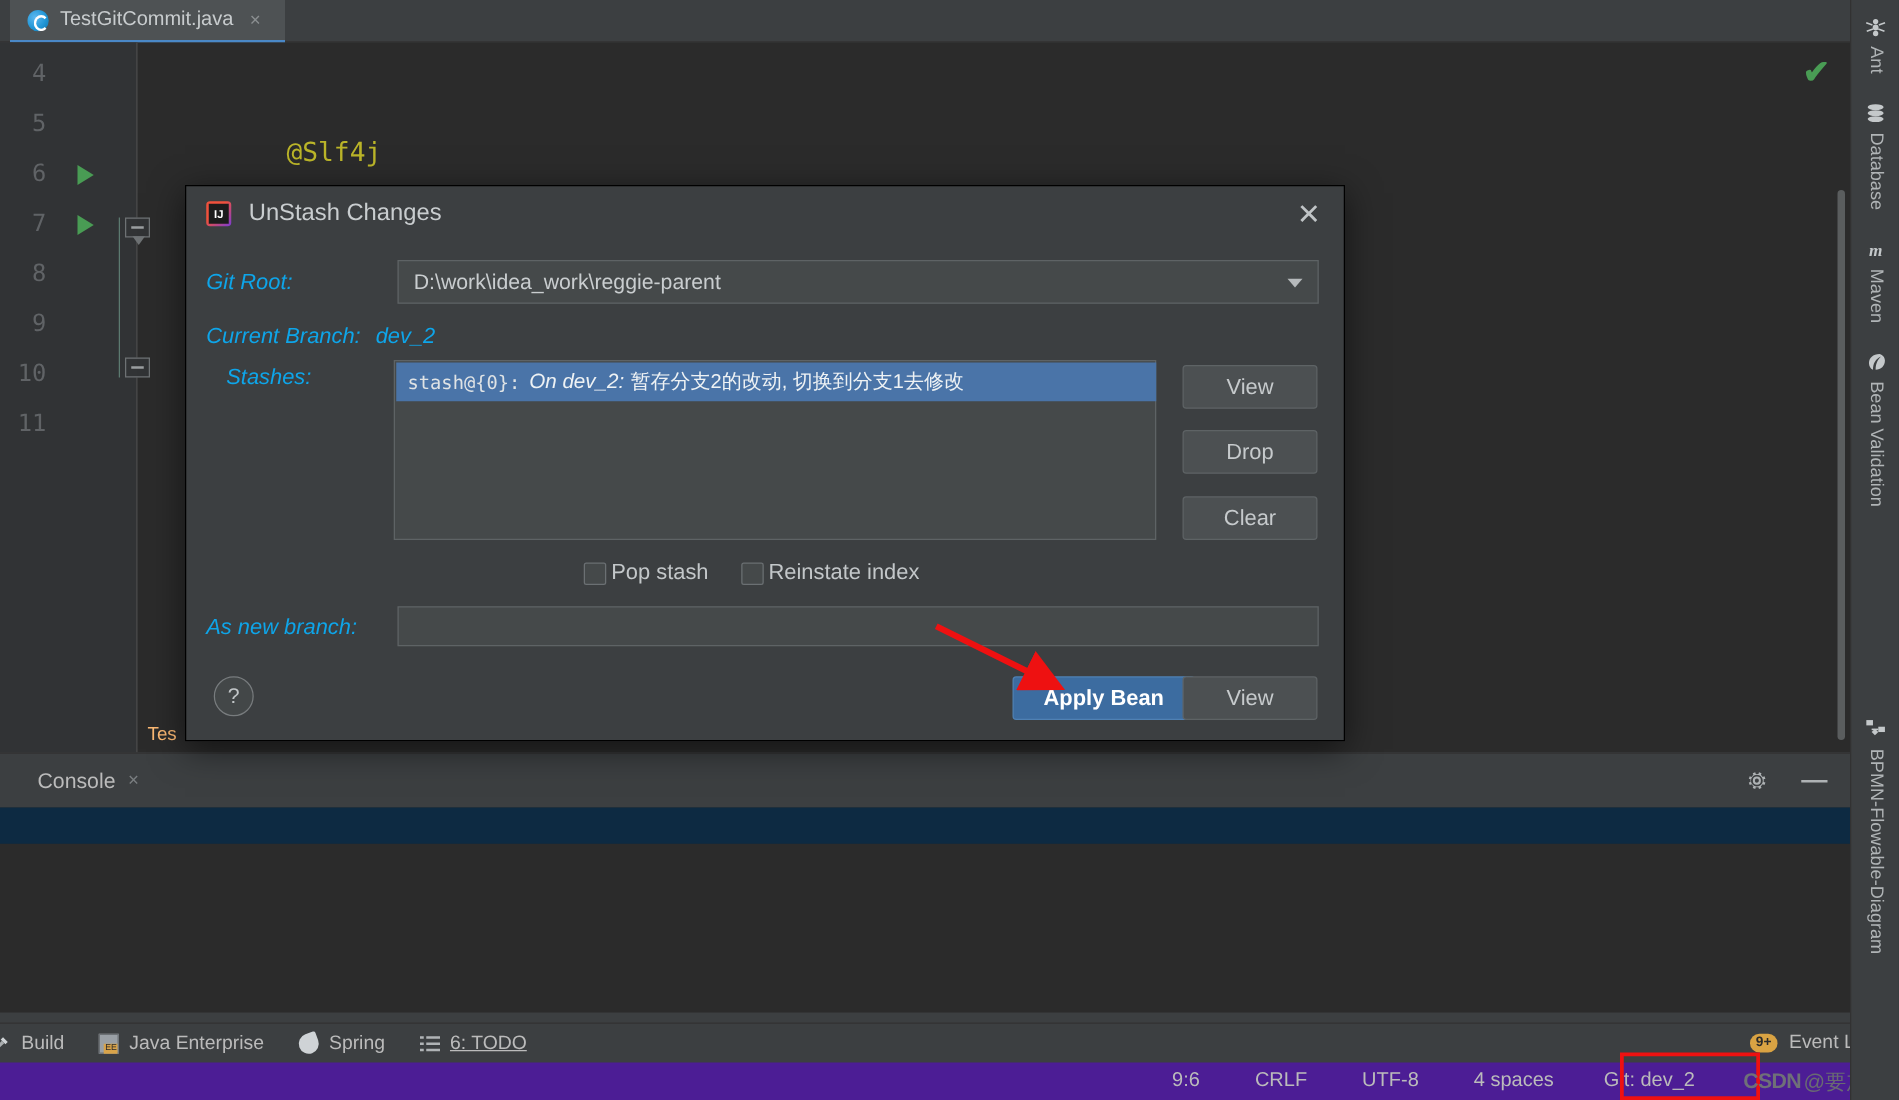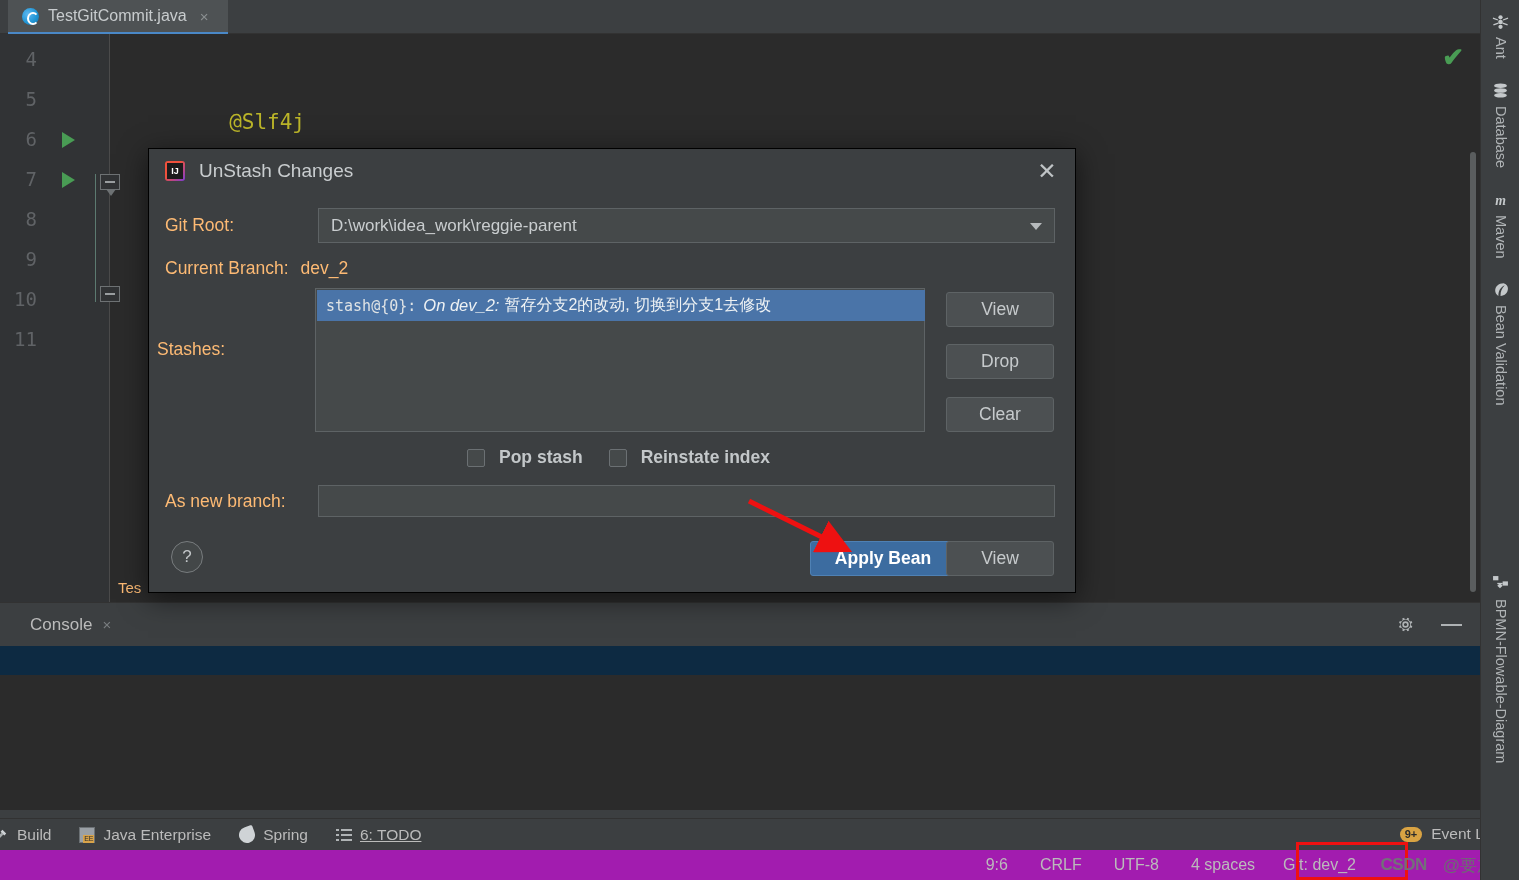--- a/index.html
+++ b/index.html
@@ -163,36 +163,36 @@
     display: flex; align-items: center; gap: 9px;
     color: #bbbbbb; font-size: 15.5px;
   }
   .badge {
     background: #d9a343; color: #2b2b2b; font-size: 11px; font-weight: bold;
     border-radius: 9px; padding: 1px 5px; line-height: 13px;
   }
 
   .statusbar {
     position: absolute; left: 0; top: 850px; width: 1480px; height: 30px;
-    background: #a21caf; display: flex; align-items: center;
-    justify-content: flex-end; gap: 0; padding-left: 28px;
+    background: #4c1d95; display: flex; align-items: center;
+    justify-content: flex-end; gap: 12px; padding-left: 28px;
   }
   .st-item { color: #bbbbbb; font-size: 16px; padding: 0 16px; }
   .st-git {
     color: #bbbbbb; font-size: 16px; padding: 0 12px;
     position: relative; margin-right: 112px;
   }
   .redbox {
     position: absolute; left: 1296px; top: 842px;
     width: 112px; height: 38px; border: 3px solid #ee1111;
     pointer-events: none;
   }
   .watermark {
     position: absolute; right: 8px; top: 850px; height: 30px;
-    display: flex; align-items: center; gap: 16px;
+    display: flex; align-items: center; gap: 2px;
     color: #6b6f71; font-size: 17px; opacity: .95;
   }
   .wm-csdn { font-weight: bold; letter-spacing: -.5px; color: #717577; }
 
   
   .rightbar {
     position: absolute; right: 0; top: 0; width: 39px; height: 880px;
     background: #3c3f41; border-left: 1px solid #323232;
   }
   .rb-group-top { position: absolute; top: 4px; left: 0; width: 39px; }
@@ -228,21 +228,21 @@
     font-size: 9px; font-weight: bold; font-family: "Liberation Sans", sans-serif;
     display: flex; align-items: center; justify-content: center;
   }
   .dlg-title-text { margin-left: 14px; color: #c9cdcf; font-size: 19px; }
   .dlg-close {
     position: absolute; right: 14px; top: 8px;
     width: 28px; height: 28px; color: #c0c4c6; font-size: 23px;
     display: flex; align-items: center; justify-content: center;
   }
   .dlg-row { position: absolute; display: flex; align-items: center; }
-  .dlg-label { color: #fdba74; font-size: 17.5px; }
+  .dlg-label { color: #0ea5e9; font-size: 17.5px; font-style: italic; }
 
   .combo {
     position: absolute; left: 169px; top: 59px; width: 737px; height: 35px;
     background: #45494a; border: 1px solid #5e6365;
     display: flex; align-items: center;
   }
   .combo-text { color: #c9cdcf; font-size: 17px; padding-left: 12px; }
   .combo-arrow {
     position: absolute; right: 12px; top: 14px;
     width: 0; height: 0; border-left: 6px solid transparent;
@@ -265,21 +265,21 @@
   .st-cn { color: #eef2f4; font-size: 16px; }
 
   .sidebtn {
     position: absolute; left: 797px; width: 108px; height: 35px;
     background: #4c5052; border: 1px solid #5e6365; border-radius: 3px;
     color: #c6cacc; font-size: 17.5px;
     display: flex; align-items: center; justify-content: center;
   }
 
   .cbrow { position: absolute; left: 318px; top: 298px; display: flex; gap: 26px; }
-  .cb { display: flex; align-items: center; gap: 14px; font-weight: bold; }
+  .cb { display: flex; align-items: flex-end; gap: 4px; }
   .cb-box {
     width: 18px; height: 18px; background: #45494a;
     border: 1px solid #6b7073; border-radius: 2px;
   }
   .cb-label { color: #c3c7c9; font-size: 17.5px; }
 
   .newbranch-input {
     position: absolute; left: 169px; top: 336px; width: 737px; height: 32px;
     background: #45494a; border: 1px solid #5e6365;
   }
@@ -498,21 +498,21 @@
     <div class="combo">
       <span class="combo-text">D:\work\idea_work\reggie-parent</span>
       <span class="combo-arrow"></span>
     </div>
 
     <div class="dlg-row" style="left:16px; top:107px; height:24px;">
       <span class="dlg-label">Current Branch:</span>
       <span class="dlg-label" style="margin-left:12px;">dev_2</span>
     </div>
 
-    <div class="dlg-row" style="left:8px; top:140px; height:24px;margin-top:48px;">
+    <div class="dlg-row" style="left:32px; top:140px; height:24px;">
       <span class="dlg-label">Stashes:</span>
     </div>
     <div class="listbox">
       <div class="list-item-sel">
         <span class="st-mono">stash@{0}:</span>
         <span class="st-italic" style="margin-left:7px;">On dev_2:</span>
         <span class="st-cn" style="margin-left:5px;">暂存分支2的改动, 切换到分支1去修改</span>
       </div>
     </div>
 

